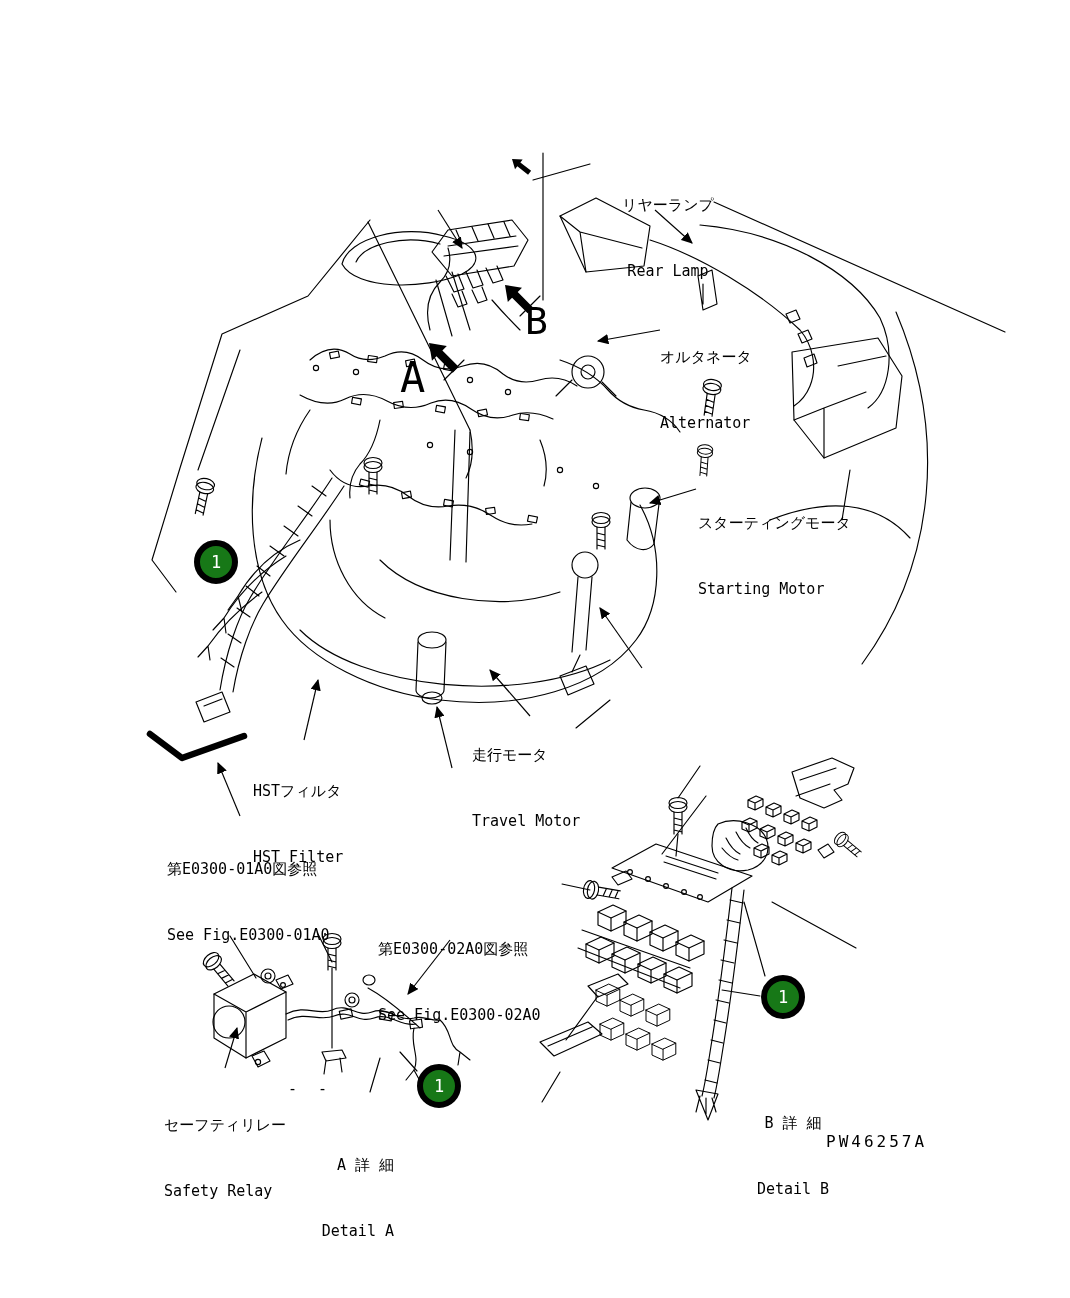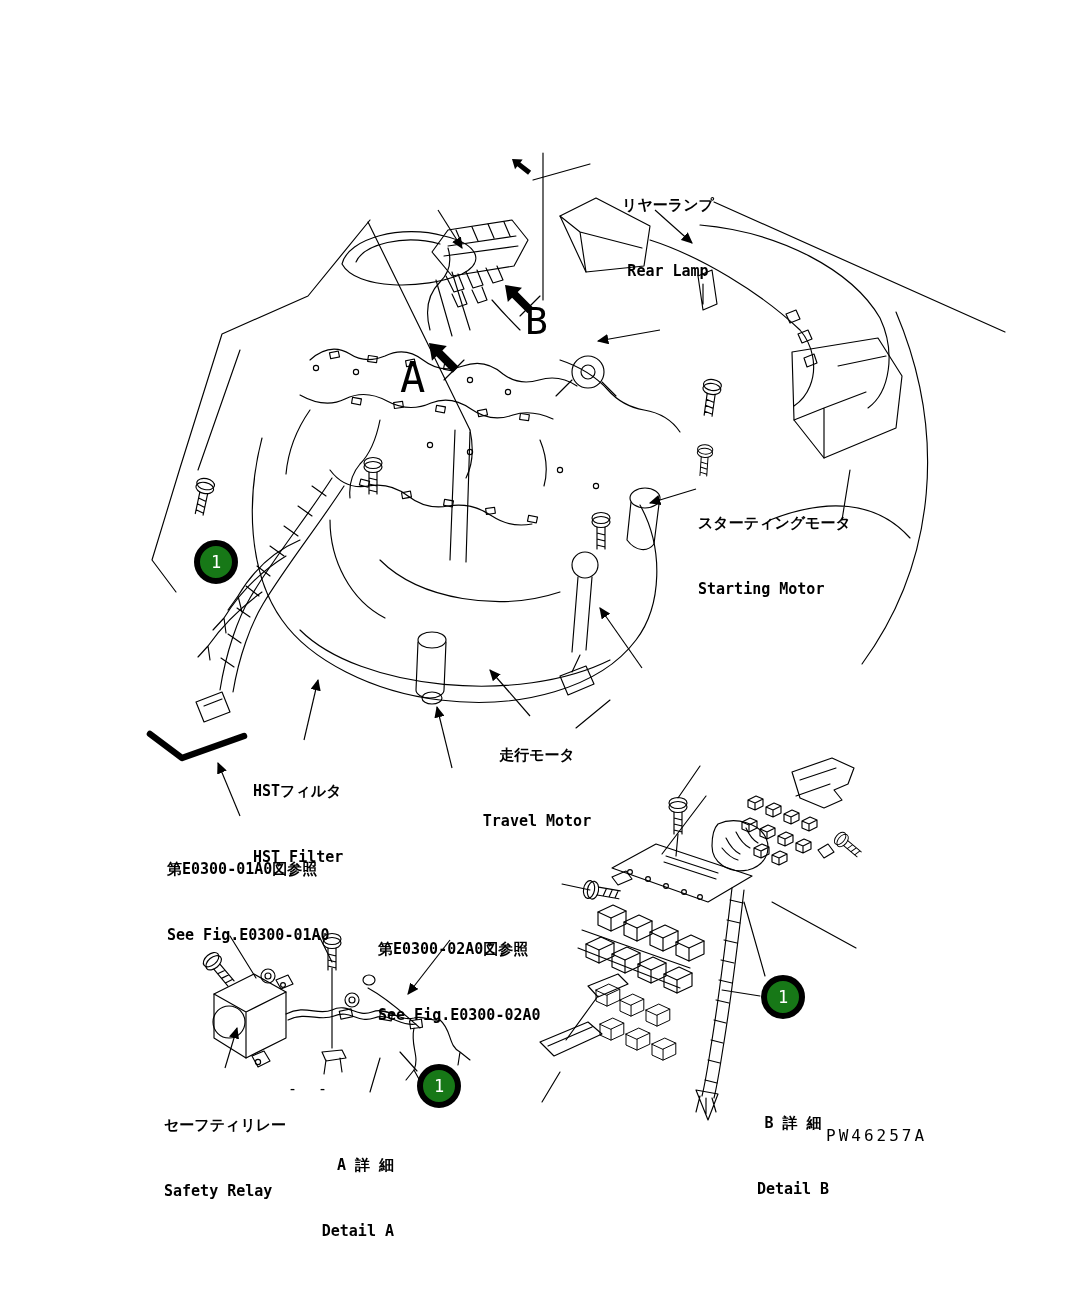--- a/index.html
+++ b/index.html
@@ -6,26 +6,26 @@
   .stage{position:relative;width:1070px;height:1298px;background:#ffffff;overflow:hidden;
          font-family:"DejaVu Sans Mono",monospace;color:#000;}
   svg{position:absolute;left:0;top:0;}
   .s{fill:none;stroke:#000;stroke-width:1.15;stroke-linecap:round;stroke-linejoin:round;}
   .tube{fill:none;stroke:#000;stroke-width:6.5;stroke-linecap:round;stroke-linejoin:round;}
   .f{fill:#000;stroke:none;}
   .ld{fill:none;stroke:#000;stroke-width:1.15;marker-end:url(#ah);}
   .vletter{font-family:"DejaVu Sans Mono",monospace;font-size:42px;fill:#000;}
   .vletter.b{font-size:38px;}
   .lbl{position:absolute;font-size:15px;line-height:22px;white-space:pre;}
-  .lbl .jp,.lbl .en{display:block;font-weight:bold;}
+  .lbl .jp,.lbl .en{display:block;}
   .callout{position:absolute;width:32px;height:32px;border-radius:50%;
            background:#177817;border:6px solid #000;display:flex;align-items:center;
            justify-content:center;}
   .callout span{color:#fff;font-size:17px;line-height:1;}
-  .dwgno{position:absolute;font-size:16px;letter-spacing:3px;}
+  .dwgno{position:absolute;font-size:16px;letter-spacing:3px;margin-top:6px;}
   .dash{position:absolute;font-size:15px;letter-spacing:6px;}
 </style>
 </head>
 <body>
 
 <div class="stage">
 
 <svg width="1070" height="1298" viewBox="0 0 1070 1298">
   <defs>
     <marker id="ah" markerWidth="11" markerHeight="9" refX="9" refY="4.5" orient="auto">
@@ -244,25 +244,29 @@
     <line class="ld" x1="450" y1="940" x2="408" y2="994"></line>
     <line class="ld" x1="225" y1="1068" x2="237" y2="1028"></line>
     <path class="s" d="M714,202 L1005,332 M610,700 L576,728 M400,1052 L417,1071"></path>
   </g>
 </svg>
 
   <div class="lbl" style="left:608px;top:150px;width:120px;text-align:center">
     <span class="jp">リヤーランプ</span>
     <span class="en">Rear Lamp</span>
   </div>
+  <div class="lbl" style="left:660px;top:302px">
+    <span class="jp">オルタネータ</span>
+    <span class="en">Alternator</span>
+  </div>
   <div class="lbl" style="left:698px;top:468px">
     <span class="jp">スターティングモータ</span>
     <span class="en">Starting Motor</span>
   </div>
-  <div class="lbl" style="left:472px;top:700px;width:130px;text-align:center">
+  <div class="lbl" style="left:472px;top:700px;width:130px;text-align:left">
     <span class="jp">走行モータ</span>
     <span class="en">Travel Motor</span>
   </div>
   <div class="lbl" style="left:253px;top:736px">
     <span class="jp">HSTフィルタ</span>
     <span class="en">HST Filter</span>
   </div>
   <div class="lbl" style="left:167px;top:814px">
     <span class="jp">第E0300-01A0図参照</span>
     <span class="en">See Fig.E0300-01A0</span>

